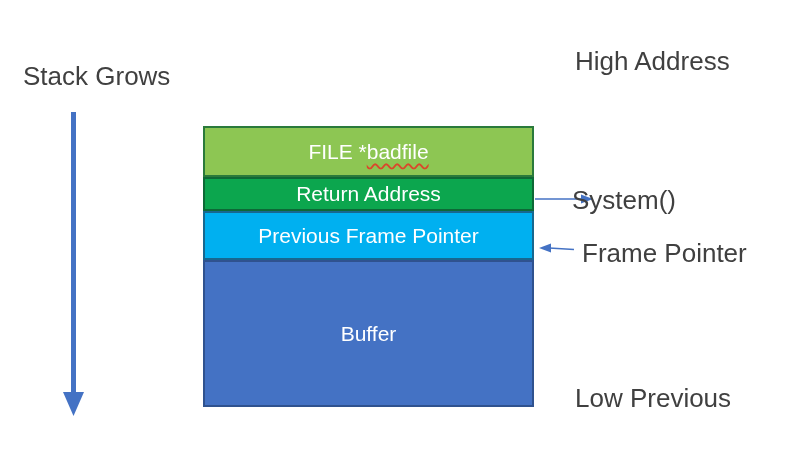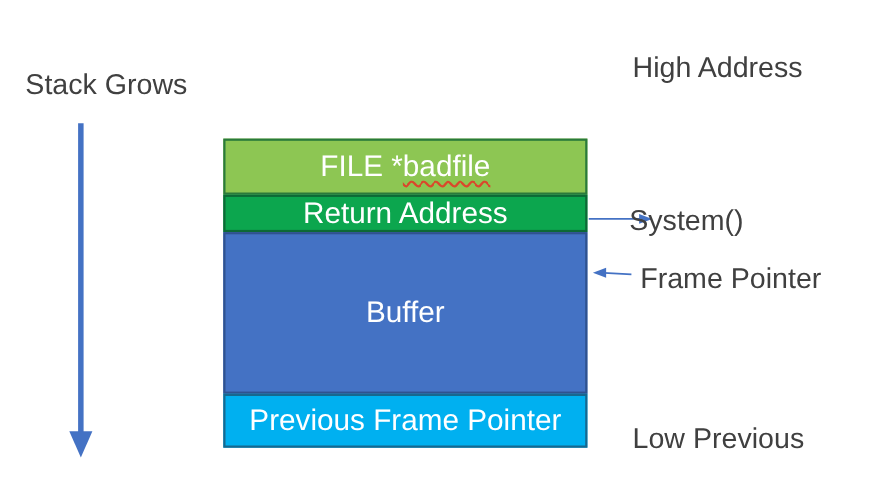--- a/index.html
+++ b/index.html
@@ -39,21 +39,21 @@
     left: 203px;
     top: 126px;
     width: 331px;
   }
   .frame {
     width: 100%;
     display: flex;
     align-items: center;
     justify-content: center;
     color: #ffffff;
-    font-size: 27px;
+    font-size: 21px;
     border: 2px solid transparent;
   }
   .frame-file   { height: 51px; }
   .frame-return { height: 34px; }
   .frame-pfp    { height: 49px; }
   .frame-buffer { height: 147px; }
   .wavy {
     text-decoration: underline;
     text-decoration-style: wavy;
     text-decoration-thickness: 2px;
@@ -89,26 +89,26 @@
     <div class="frame frame-file" style="background-color: rgb(141, 198, 83); border-color: rgb(42, 122, 59); color: rgb(255, 255, 255);">
       <span>
         <span>FILE *</span><span class="wavy" style="text-decoration-color: rgb(217, 72, 43);">badfile</span>
       </span>
     </div>
 
     <div class="frame frame-return" style="background-color: rgb(12, 166, 78); border-color: rgb(13, 105, 54); color: rgb(255, 255, 255);">
       <span>Return Address</span>
     </div>
 
+    <div class="frame frame-pfp" style="background-color: rgb(0, 176, 240); border-color: rgb(23, 104, 143); color: rgb(255, 255, 255);">
+      <span>Previous Frame Pointer</span>
+    </div>
+
     <div class="frame frame-buffer" style="background-color: rgb(68, 114, 196); border-color: rgb(47, 82, 143); color: rgb(255, 255, 255);">
       <span>Buffer</span>
-    </div>
-
-    <div class="frame frame-pfp" style="background-color: rgb(0, 176, 240); border-color: rgb(23, 104, 143); color: rgb(255, 255, 255);">
-      <span>Previous Frame Pointer</span>
     </div>
 
   </div>
 
   <div class="annot-arrow" id="system-arrow" style="color: rgb(68, 114, 196);">
     <svg width="60" height="16" viewBox="0 0 60 16">
       <line x1="0" y1="8" x2="47" y2="8" stroke="currentColor" stroke-width="1.6"></line>
       <polygon points="46,3.5 58,8 46,12.5" fill="currentColor"></polygon>
     </svg>
   </div>

